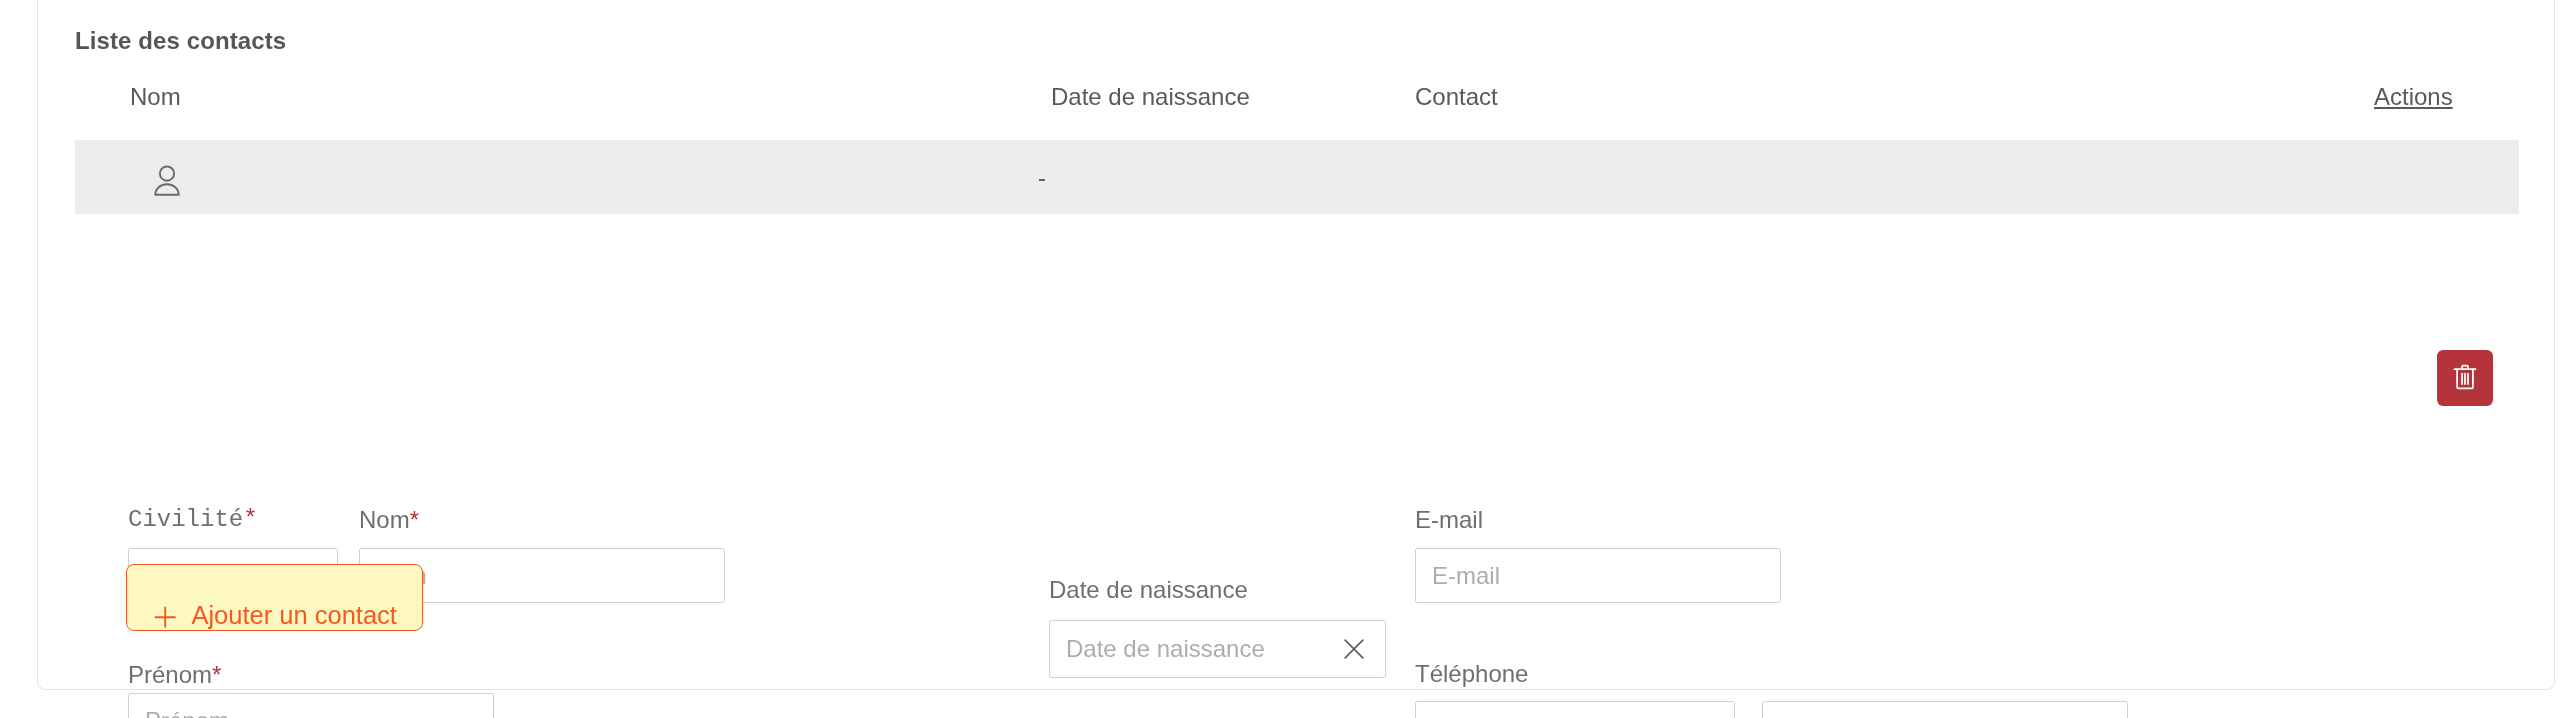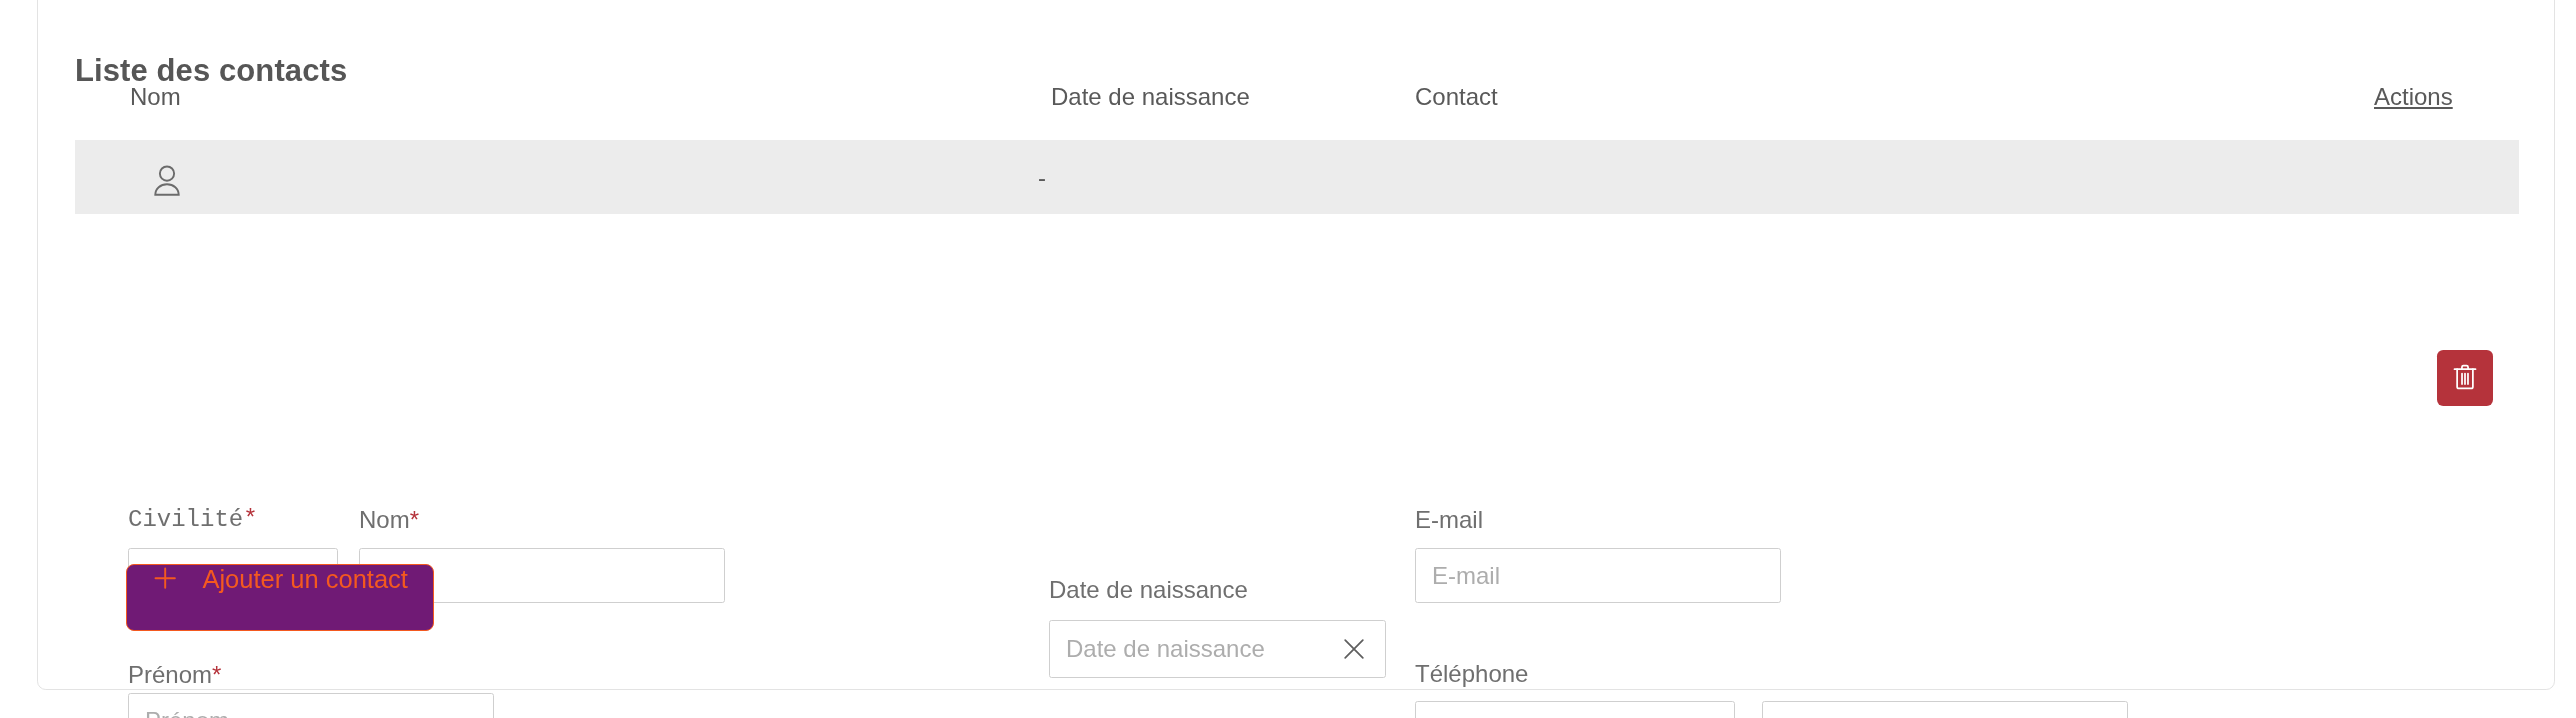--- a/index.html
+++ b/index.html
@@ -30,25 +30,24 @@
   .card-body {
     position: absolute;
     left: 0; top: 0; right: 0; bottom: 0;
   }
 
   
   .card-title {
     position: absolute;
     left: 37px;
     top: 51px;
-    font-size: 31px;
+    font-size: 24px;
     font-weight: bold;
     color: #565656;
     letter-spacing: 0.1px;
-    margin-top: 26px;
   }
 
   
   .table-head {
     position: absolute;
     left: 37px;
     top: 107px;
     width: 2444px;
     height: 39px;
   }
@@ -180,29 +179,29 @@
     padding: 0;
   }
 
   
   .btn-add {
     position: absolute;
     left: 88px;
     top: 588px;
     height: 67px;
     padding: 0 25px;
-    background: #701a75;
+    background: #fef9c3;
     border: 1.8px solid #f4591f;
     border-radius: 8px;
     color: #f4591f;
     font-size: 25.5px;
     font-family: "Liberation Sans", sans-serif;
     display: flex;
-    align-items: flex-start;
-    gap: 24px;
+    align-items: flex-end;
+    gap: 13px;
     cursor: pointer;
     white-space: nowrap;
   }
   .plus-ico { width: 26.4px; height: 26.4px; flex: none; }
 </style>
 </head>
 <body>
 
 <div class="card">
   <div class="card-body">

